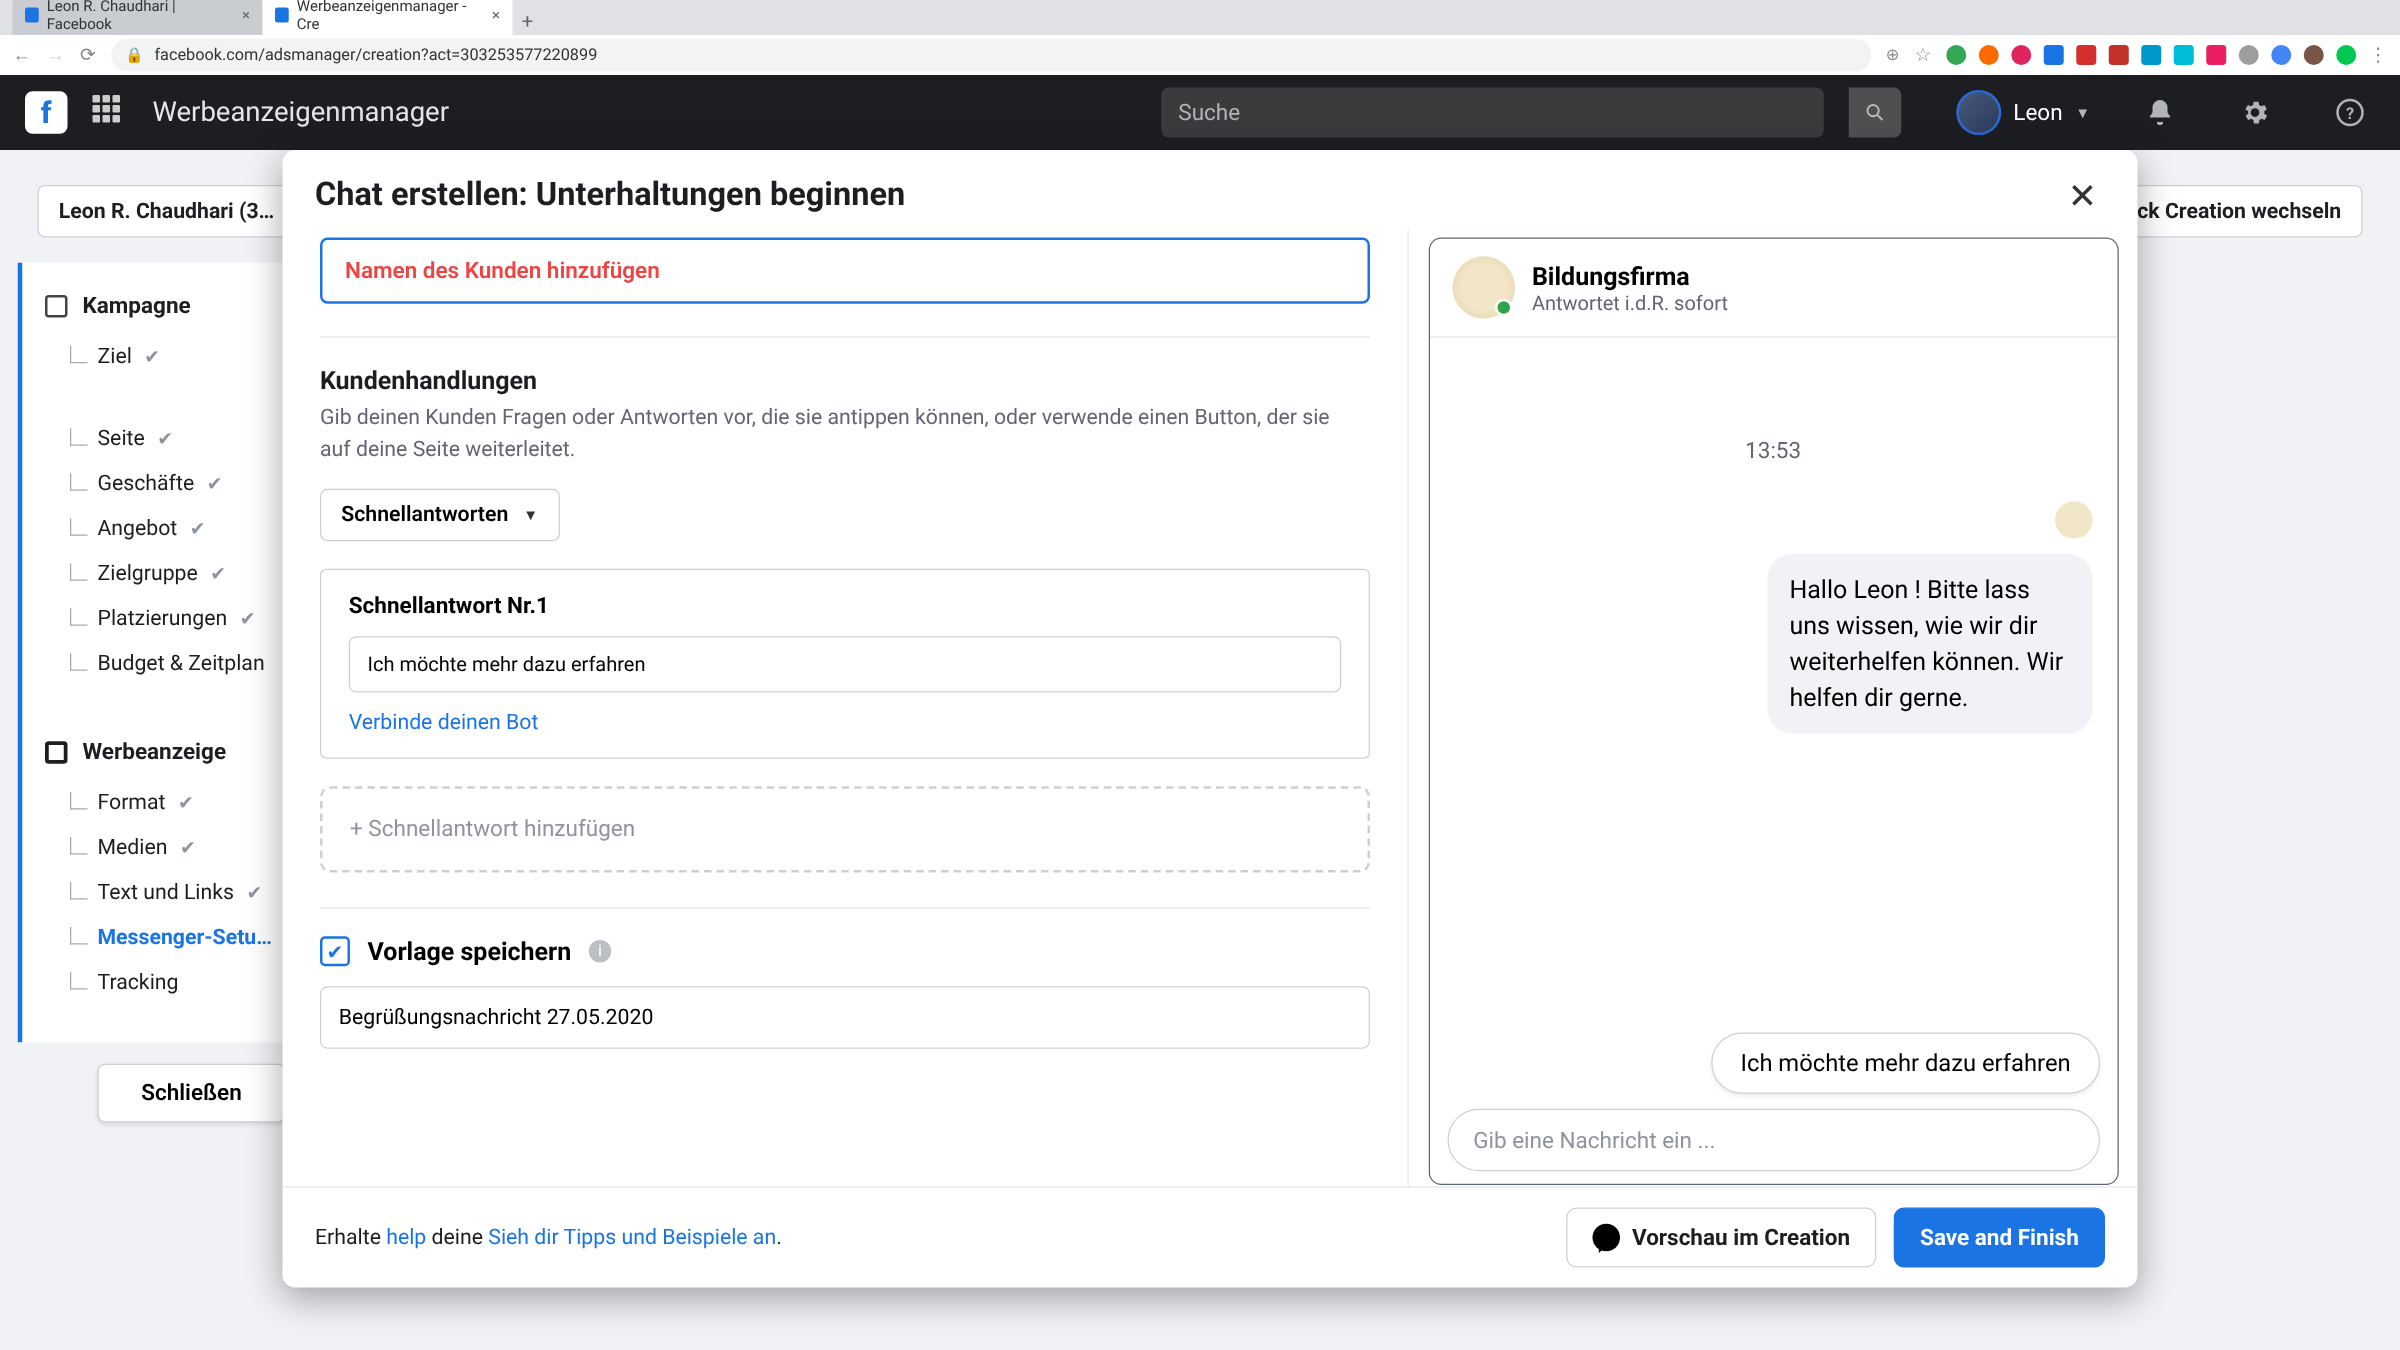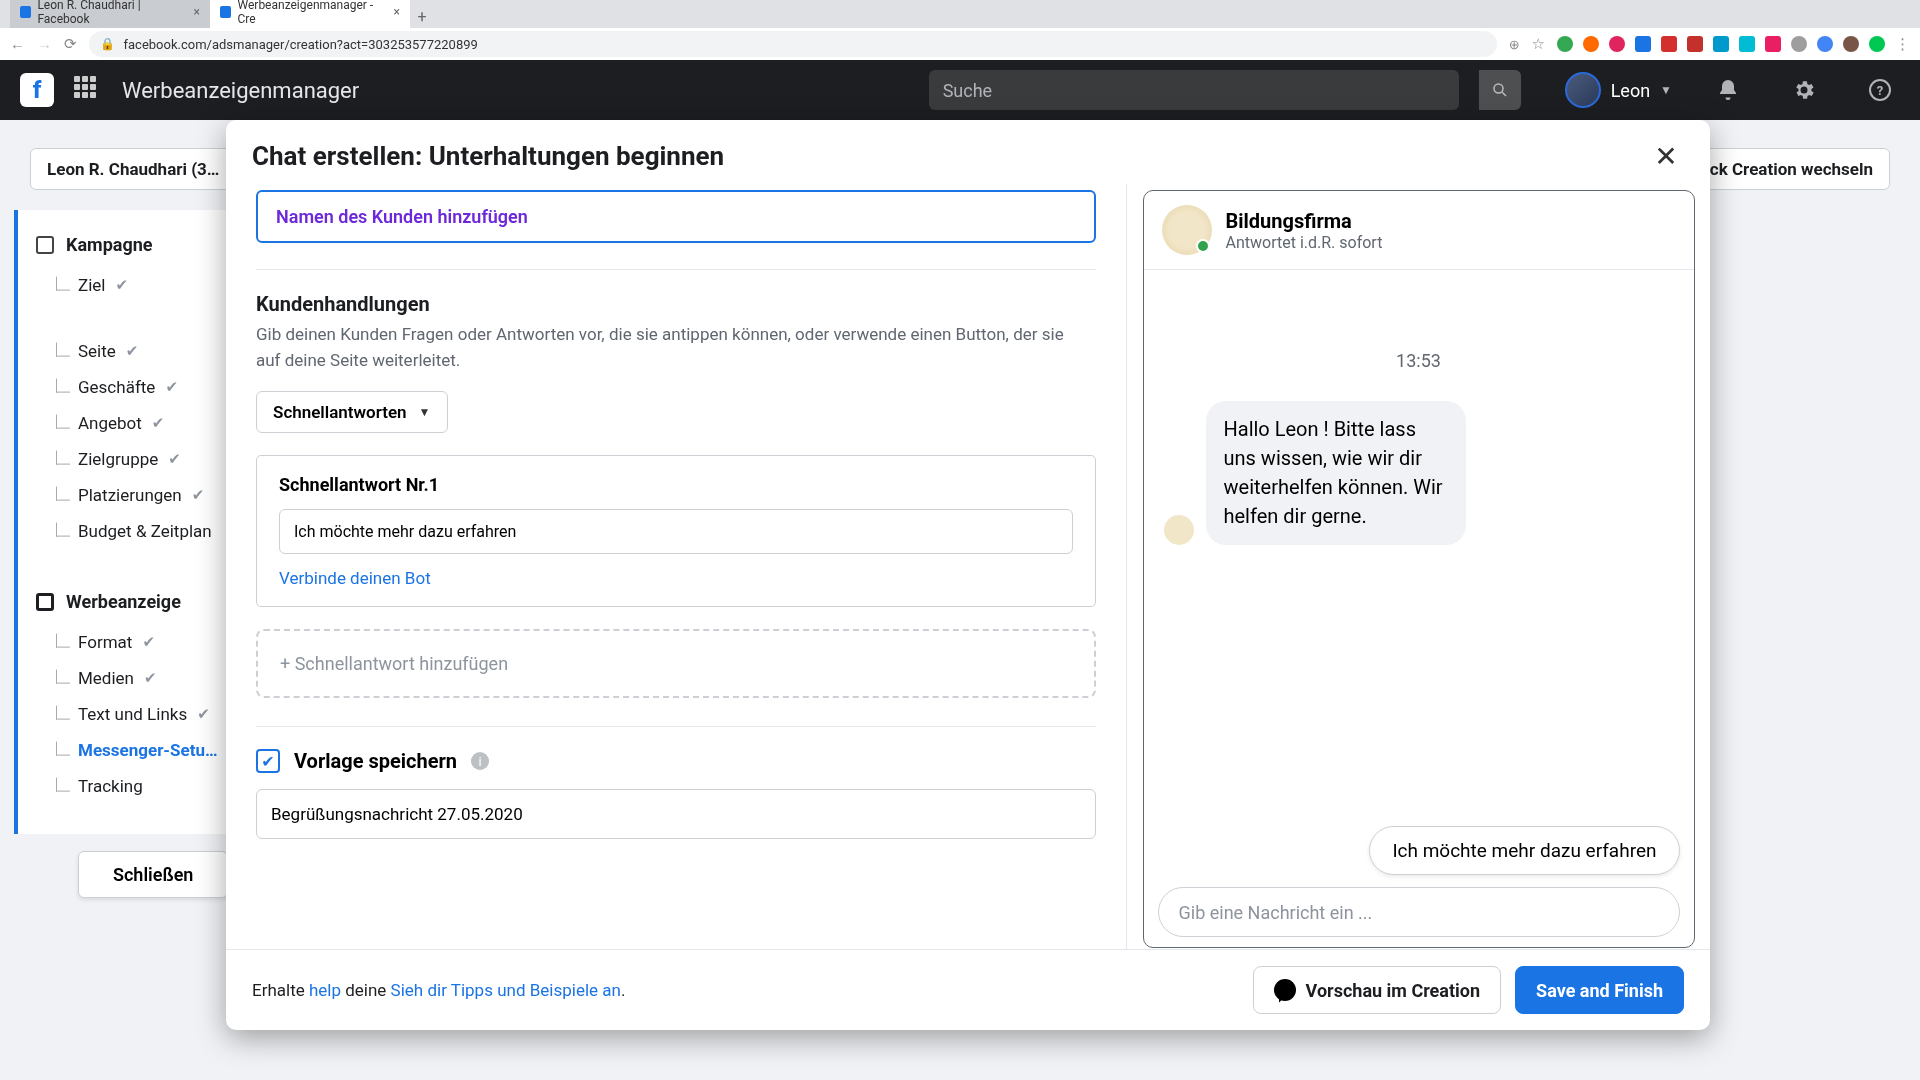--- a/index.html
+++ b/index.html
@@ -50,21 +50,21 @@
     .close-pill { position: absolute; left: 60px; bottom: -64px; background: #fff; border: 1px solid #ccd0d5; border-radius: 6px; padding: 12px 34px; font-size: 18px; font-weight: 600; box-shadow: 0 2px 4px rgba(0,0,0,0.1); }
     .modal { position: absolute; top: 120px; left: 226px; width: 1484px; height: 910px; background: #fff; border-radius: 10px; box-shadow: 0 8px 30px rgba(0,0,0,0.35); overflow: hidden; display: flex; flex-direction: column; }
     .modal-header { padding: 18px 26px 10px 26px; display: flex; align-items: center; }
     .modal-title { font-size: 26px; font-weight: 700; color: #1c1e21; }
     .modal-close { margin-left: auto; font-size: 28px; color: #333; cursor: pointer; width: 36px; height: 36px; display: flex; align-items: center; justify-content: center; }
     .modal-body { flex: 1; display: flex; overflow: hidden; }
     .left-panel { width: 900px; padding: 0 30px; overflow-y: auto; }
     .right-panel { flex: 1; border-left: 1px solid #e4e6eb; display: flex; align-items: flex-start; justify-content: center; padding-top: 6px; }
 
     .blue-outlined { border: 2px solid #1b74e4; border-radius: 6px; padding: 14px 18px; margin: 6px 0 26px 0; }
-    .blue-link-text { color: #6d28d9; font-size: 18px; font-weight: 600; cursor: pointer; }
+    .blue-link-text { color: #ef4444; font-size: 18px; font-weight: 600; cursor: pointer; }
     .divider { height: 1px; background: #e4e6eb; margin: 6px 0 22px 0; }
 
     .sec-title { font-size: 20px; font-weight: 700; color: #1c1e21; margin-bottom: 6px; }
     .sec-desc { font-size: 17px; color: #606770; line-height: 1.5; margin-bottom: 18px; max-width: 820px; }
 
     .dropdown { display: inline-flex; align-items: center; gap: 12px; border: 1px solid #ccd0d5; border-radius: 6px; padding: 10px 16px; font-size: 17px; font-weight: 600; cursor: pointer; margin-bottom: 22px; }
     .dd-caret { font-size: 12px; color: #333; }
 
     .qr-box { border: 1px solid #ccd0d5; border-radius: 5px; padding: 18px 22px; margin-bottom: 22px; }
     .qr-title { font-size: 18px; font-weight: 700; margin-bottom: 14px; }
@@ -81,21 +81,21 @@
 
     
     .phone { width: 552px; height: 758px; border: 1px solid #606770; border-radius: 10px; overflow: hidden; display: flex; flex-direction: column; background: #fff; }
     .phone-header { display: flex; align-items: center; gap: 14px; padding: 14px 18px; border-bottom: 1px solid #e4e6eb; }
     .brand-avatar { width: 50px; height: 50px; border-radius: 50%; background: radial-gradient(circle at 50% 50%, #f2e6c8 50%, #e2d0a0 100%); position: relative; }
     .online-dot { position: absolute; bottom: 2px; right: 2px; width: 14px; height: 14px; background: #31a24c; border: 2px solid #fff; border-radius: 50%; }
     .brand-name { font-size: 20px; font-weight: 700; }
     .brand-sub { font-size: 16px; color: #606770; }
     .phone-body { flex: 1; position: relative; padding: 20px; }
     .time-stamp { text-align: center; font-size: 18px; color: #606770; margin: 60px 0 30px 0; }
-    .msg-row { display: flex; align-items: flex-end; gap: 12px; }
+    .msg-row { display: flex; align-items: flex-end; gap: 12px; flex-direction: column; }
     .mini-avatar { width: 30px; height: 30px; border-radius: 50%; background: #f2e6c8; flex-shrink: 0; }
     .bubble { background: #f0f2f5; border-radius: 20px; padding: 14px 18px; font-size: 20px; line-height: 1.45; max-width: 260px; }
     .quick-reply { position: absolute; bottom: 72px; right: 14px; background: #fff; border: 1px solid #ccd0d5; border-radius: 26px; padding: 12px 22px; font-size: 19px; box-shadow: 0 2px 4px rgba(0,0,0,0.08); }
     .compose { position: absolute; bottom: 10px; left: 14px; right: 14px; height: 50px; border: 1px solid #ccd0d5; border-radius: 26px; display: flex; align-items: center; padding: 0 20px; color: #8d949e; font-size: 18px; }
 
     
     .modal-footer { border-top: 1px solid #e4e6eb; padding: 16px 26px; display: flex; align-items: center; }
     .help-text { font-size: 17px; color: #1c1e21; }
     .help-text a { color: #1b74e4; text-decoration: none; cursor: pointer; }
     .footer-btns { margin-left: auto; display: flex; gap: 14px; }

